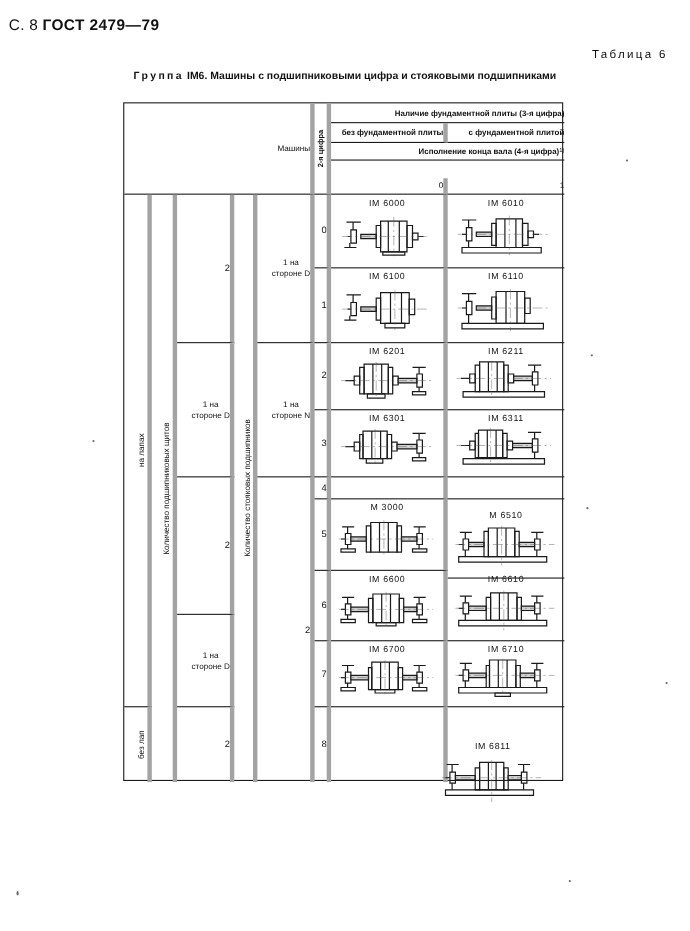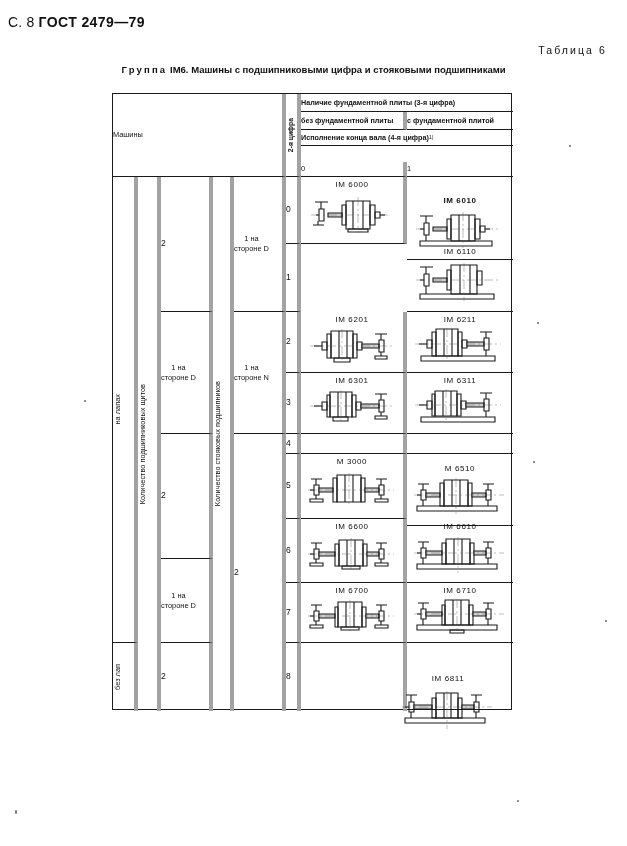--- a/index.html
+++ b/index.html
@@ -57,21 +57,21 @@
     width: 400px;
     height: 617px;
     box-sizing: border-box;
     border: 1.4px solid #1a1a1a;
   }
   .cell {
     position: absolute;
     box-sizing: border-box;
     display: flex;
     align-items: center;
-    justify-content: flex-start;
+    justify-content: flex-end;
     text-align: center;
     font-size: 7.4px;
     line-height: 1.35;
     overflow: hidden;
   }
   .br { border-right: 4px solid #a3a3a3; }
   .bb { border-bottom: 1px solid #1a1a1a; }
 
   .vert {
     writing-mode: vertical-rl;
@@ -228,21 +228,21 @@
           <path d="M61 10 h5 v20 h-5 z"></path>
           <path d="M66 17 h5 v6 h-5 z"></path>
           <path d="M71 20 h5"></path>
           <path d="M39 34 h20 v3 h-20 z"></path>
         </g>
         <path d="M2 20 h80" stroke="#555" stroke-width="0.4" stroke-dasharray="9,3,2,3" fill="none"></path>
         <path d="M49 2 v36" stroke="#555" stroke-width="0.4" stroke-dasharray="9,3,2,3" fill="none"></path>
       </svg>
     </span>
   </div>
-  <div class="cell bb" style="left:294px;top:99px;width:106px;height:67px;font-weight:bold;">
+  <div class="cell bb" style="left:294px;top:83px;width:106px;height:67px;">
     <span class="code">IM 6010</span>
     <span class="figwrap">
       <svg width="92" height="42" viewBox="0 0 92 42">
         <g fill="none" stroke="#1a1a1a" stroke-width="1.1">
           <path d="M6 19 h4"></path>
           <path d="M10 13 h5 v12 h-5 z"></path>
           <path d="M12 13 v-7 M6 6 h13 M12 25 v6"></path>
           <path d="M19 17 h14 v4 h-14 z" fill="#cfcfcf"></path>
           <path d="M33 9 h4 v20 h-4 z"></path>
           <path d="M37 5 h24 v26 h-24 z"></path>
@@ -253,20 +253,40 @@
           <path d="M6 31 h72 v5 h-72 z"></path>
         </g>
         <path d="M2 19 h84" stroke="#555" stroke-width="0.4" stroke-dasharray="9,3,2,3" fill="none"></path>
         <path d="M49 2 v36" stroke="#555" stroke-width="0.4" stroke-dasharray="9,3,2,3" fill="none"></path>
       </svg>
     </span>
   </div>
 
   <div class="cell br bb" style="left:173px;top:150px;width:15px;height:68px;">
     <span class="digit">1</span>
+  </div>
+  <div class="cell br bb" style="left:188px;top:150px;width:106px;height:68px;">
+    <span class="code">IM 6100</span>
+    <span class="figwrap">
+      <svg width="86" height="42" viewBox="0 0 86 42">
+        <g fill="none" stroke="#1a1a1a" stroke-width="1.1">
+          <path d="M7 19 h3"></path>
+          <path d="M10 13 h5 v12 h-5 z"></path>
+          <path d="M12 13 v-7 M6 6 h13 M9 25 v4 M4 29 h11"></path>
+          <path d="M19 17 h14 v4 h-14 z" fill="#cfcfcf"></path>
+          <path d="M33 9 h4 v20 h-4 z"></path>
+          <path d="M37 4 h26 v28 h-26 z"></path>
+          <path d="M46 4 v28 M56 4 v28"></path>
+          <path d="M63 10 h5 v14 h-5 z"></path>
+          <path d="M41 32 h18 v4 h-18 z"></path>
+        </g>
+        <path d="M2 19 h80" stroke="#555" stroke-width="0.4" stroke-dasharray="9,3,2,3" fill="none"></path>
+        <path d="M50 2 v36" stroke="#555" stroke-width="0.4" stroke-dasharray="9,3,2,3" fill="none"></path>
+      </svg>
+    </span>
   </div>
   <div class="cell bb" style="left:294px;top:150px;width:106px;height:68px;">
     <span class="code">IM 6110</span>
     <span class="figwrap">
       <svg width="92" height="44" viewBox="0 0 92 44">
         <g fill="none" stroke="#1a1a1a" stroke-width="1.1">
           <path d="M6 19 h4"></path>
           <path d="M10 13 h5 v12 h-5 z"></path>
           <path d="M12 13 v-7 M6 6 h13 M12 25 v8"></path>
           <path d="M19 17 h14 v4 h-14 z" fill="#cfcfcf"></path>

